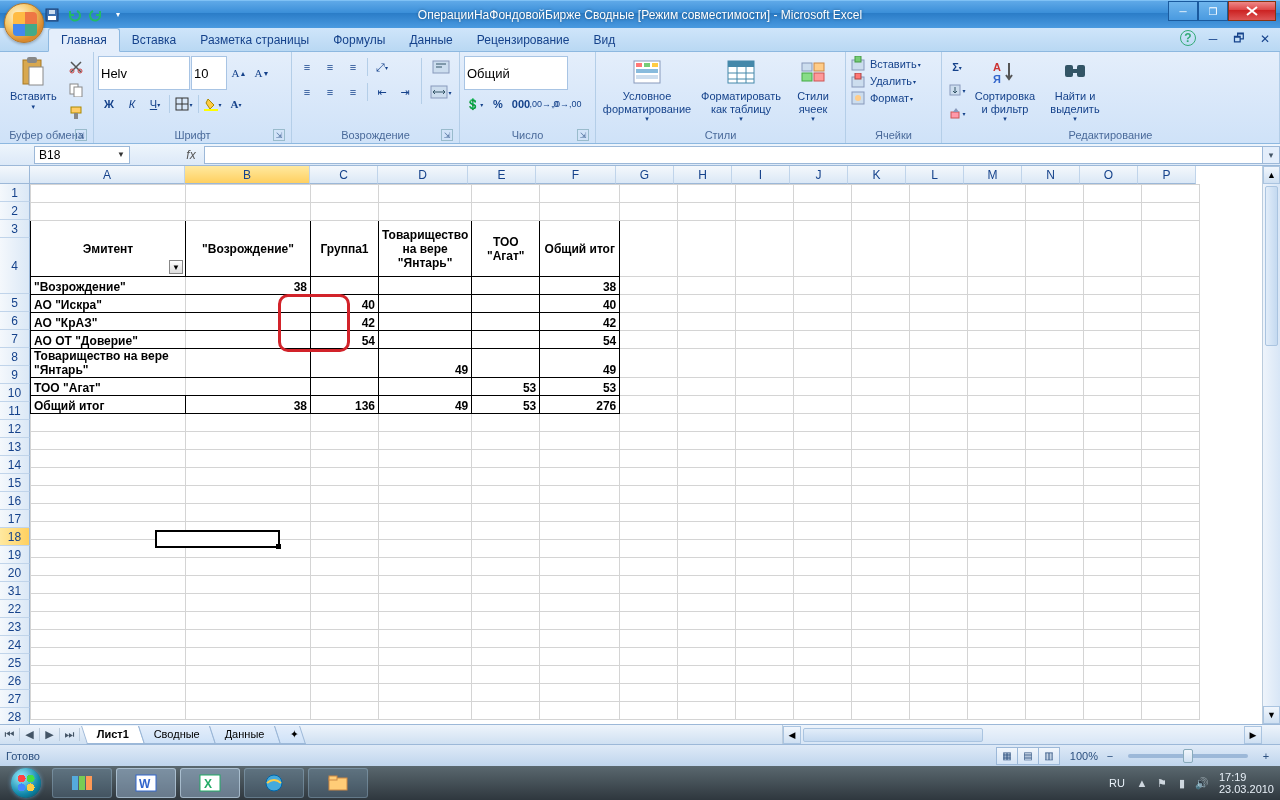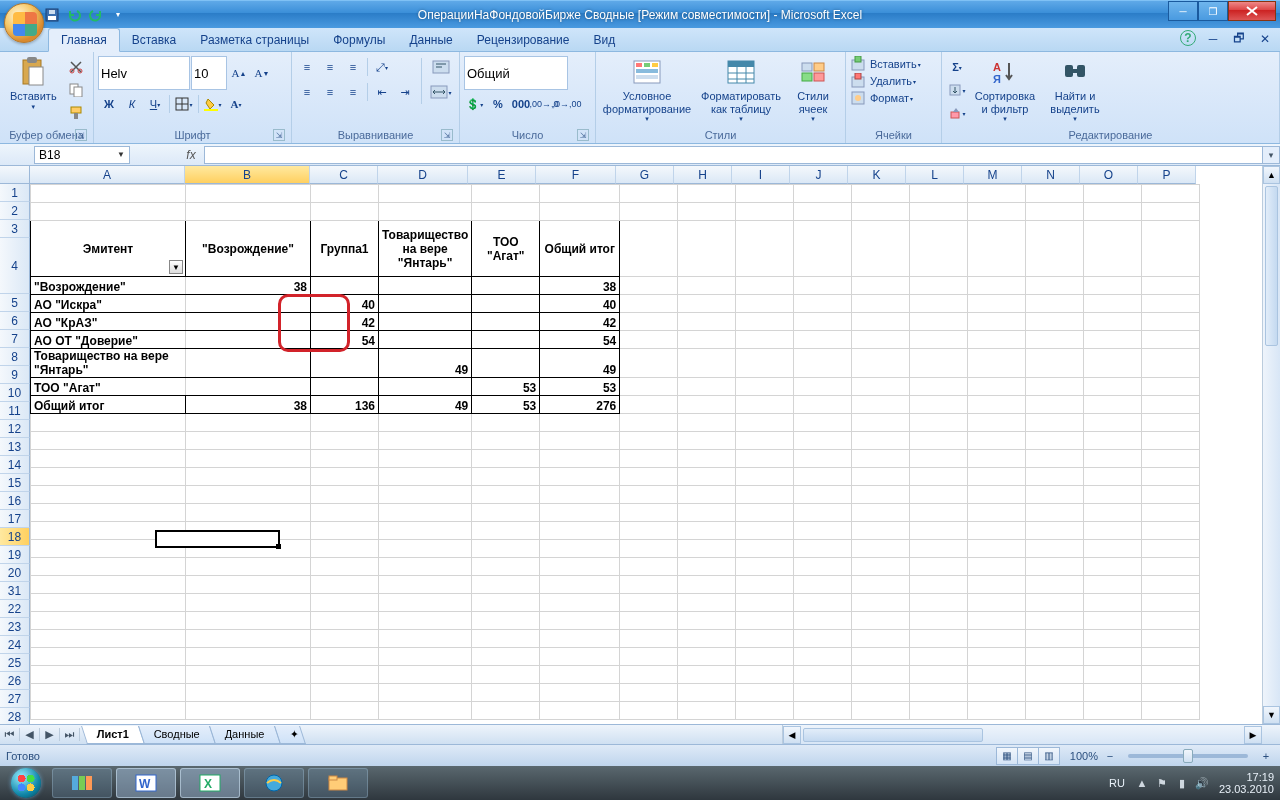--- a/index.html
+++ b/index.html
@@ -105,21 +105,21 @@
 .start-btn { width: 44px; height: 32px; border-radius: 18px; display:flex; align-items:center; justify-content:center; }
 .start-orb { width: 30px; height: 30px; border-radius: 50%; background: radial-gradient(circle at 35% 30%, #9ef, #18a 60%, #045); position:relative; box-shadow: 0 0 4px rgba(120,200,255,0.6);}
 .start-orb::after { content:""; position:absolute; left:6px; top:6px; width:18px; height:18px; background:
   radial-gradient(circle at 25% 25%, #f44 0 4px, transparent 4px),
   radial-gradient(circle at 75% 25%, #4d4 0 4px, transparent 4px),
   radial-gradient(circle at 25% 75%, #48f 0 4px, transparent 4px),
   radial-gradient(circle at 75% 75%, #fc4 0 4px, transparent 4px);}
 .task-item { width: 60px; height: 30px; margin-left: 4px; background: rgba(120,160,190,0.25); border: 1px solid rgba(200,230,255,0.25); border-radius: 3px; display:flex; align-items:center; justify-content:center; }
 .task-item.active { background: rgba(170,200,230,0.45); border-color: rgba(220,240,255,0.5);}
 .tray { position: absolute; right: 6px; display: flex; align-items: center; gap: 10px; color: #e8f0f8; font-size: 11px; }
-.tray .clock { text-align: right; line-height: 1.1; }
+.tray .clock { text-align: left; line-height: 1.1; }
 .tray-icons { display:flex; gap:6px; opacity:0.85; }
 .tray-icons span { width:14px; display:flex; align-items:center; justify-content:center; }
 
 
 .cw-A{width:155px} .cw-B{width:125px} .cw-C{width:68px} .cw-D{width:90px} .cw-E{width:68px} .cw-F{width:80px}
 .cw-rest{width:58px}
 
 svg { display:block; }
 </style>
 </head>
@@ -295,21 +295,21 @@
         <div class="smallbtn" style="width:28px">
             <svg width="18" height="14">
               <rect x="1" y="1" width="16" height="12" fill="#cde" stroke="#89b"></rect>
               <path d="M3 7 h12" stroke="#356"></path>
               <path d="M5 5 l-2 2 l2 2 M13 5 l2 2 l-2 2" stroke="#356" fill="none"></path>
             </svg>
             <span style="font-size:6px">▾</span>
           </div>
       </div>
     </div>
-    <div class="label"><span>Выравнивание</span><span class="dlg">⇲</span></div>
+    <div class="label"><span>Возрождение</span><span class="dlg">⇲</span></div>
   </div>
 
   <div class="ribbon-group" style="width:136px">
     <div class="body">
       <div class="vcol" style="gap:3px;padding-top:2px;width:100%">
         <input style="width: 104px;" value="Общий">
         <div class="hrow">
           <div class="smallbtn">💲<span style="font-size:6px">▾</span></div>
           <div class="smallbtn">
               <b>%</b>

